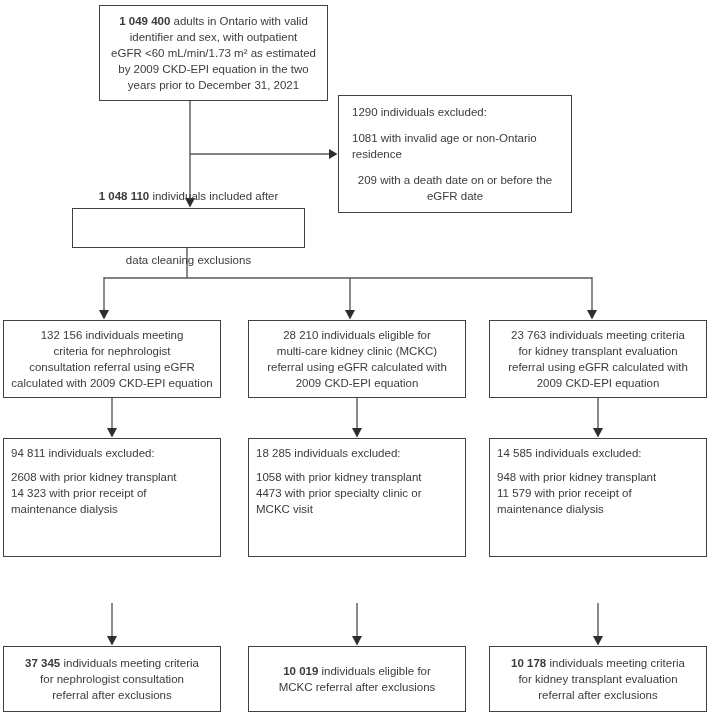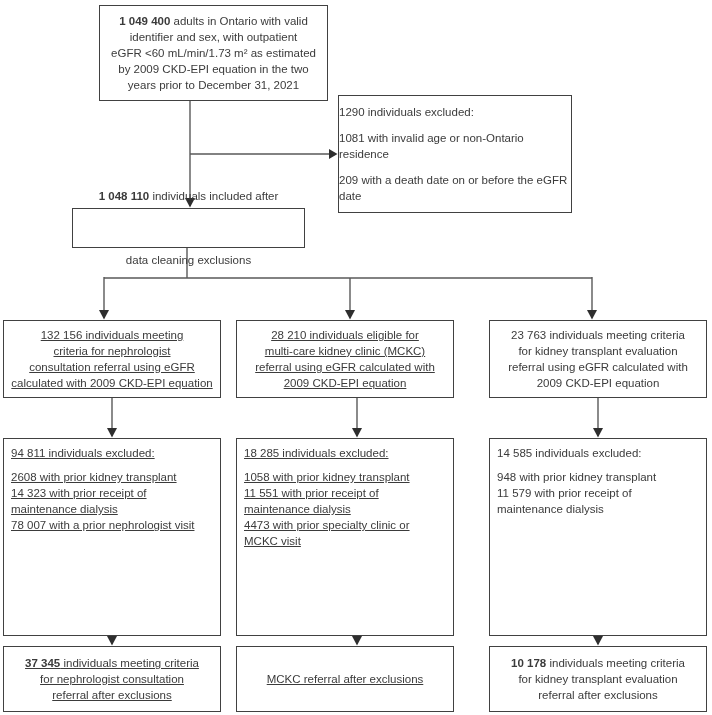--- a/index.html
+++ b/index.html
@@ -14,31 +14,31 @@
     border:1.5px solid #414141; font-size:11.5px; line-height:1.4;
   }
   .centered {
     display:flex; flex-direction:column; align-items:center; justify-content:center;
     text-align:right; padding:2px 3px;
   }
   .listy { text-align:left; }
   .line { display:block; }
   .box b { font-weight:bold; }
   .heading { margin-bottom:8px; }
-  .excl-top { left:338px; top:95px; width:234px; height:118px; padding:8px 0; }
+  .excl-top { left:338px; top:95px; width:234px; height:118px; padding:8px 13px; }
   .excl-top .heading { margin-bottom:10px; }
   .excl-top .item { margin-bottom:10px; }
-  .excl-top .item:last-child { margin-bottom:0; }
+  .excl-top .item:last-child { margin-bottom:0;text-align:center; }
   #box-top { left:99px; top:5px; width:229px; height:96px; }
   #box-included { left:72px; top:208px; width:233px; height:40px;gap:48px; }
   .row3 { top:320px; height:78px; width:218px; }
-  .row4 { top:438px; height:198px; width:218px; padding:6px 7px; }
+  .row4 { top:438px; height:119px; width:218px; padding:6px 7px; }
   .row5 { top:646px; height:66px; width:218px; }
-  .col0 { left:3px;text-decoration:underline; }
-  .col1 { left:236px;text-decoration:underline; }
+  .col0 { left:3px; }
+  .col1 { left:248px; }
   .col2 { left:489px; }
 </style>
 </head>
 <body>
 
 <div class="stage">
 
   <svg class="connectors" width="712" height="715" viewBox="0 0 712 715">
     <g stroke="#595959" stroke-width="1.4" fill="none">
       <line x1="190" y1="101" x2="190" y2="199"></line>
@@ -105,40 +105,39 @@
     <span class="line">23 763 individuals meeting criteria</span>
     <span class="line">for kidney transplant evaluation</span>
     <span class="line">referral using eGFR calculated with</span>
     <span class="line">2009 CKD-EPI equation</span>
   </div>
 
   <div class="box listy row4 col0">
     <div class="heading">94 811 individuals excluded:</div>
     <div class="item">2608 with prior kidney transplant</div>
     <div class="item">14 323 with prior receipt of maintenance dialysis</div>
-    <div class="item">78 007 with a prior nephrologist visit</div>
   </div>
   <div class="box listy row4 col1">
     <div class="heading">18 285 individuals excluded:</div>
     <div class="item">1058 with prior kidney transplant</div>
-    <div class="item">11 551 with prior receipt of maintenance dialysis</div>
     <div class="item">4473 with prior specialty clinic or MCKC visit</div>
   </div>
   <div class="box listy row4 col2">
     <div class="heading">14 585 individuals excluded:</div>
     <div class="item">948 with prior kidney transplant</div>
     <div class="item">11 579 with prior receipt of maintenance dialysis</div>
   </div>
 
   <div class="box centered row5 col0">
     <span class="line"><b>37 345</b><span> individuals meeting criteria</span></span>
     <span class="line">for nephrologist consultation</span>
     <span class="line">referral after exclusions</span>
   </div>
   <div class="box centered row5 col1">
+    <span class="line"><b>10 019</b><span> individuals eligible for</span></span>
     <span class="line">MCKC referral after exclusions</span>
   </div>
   <div class="box centered row5 col2">
     <span class="line"><b>10 178</b><span> individuals meeting criteria</span></span>
     <span class="line">for kidney transplant evaluation</span>
     <span class="line">referral after exclusions</span>
   </div>
 
 </div>
 

